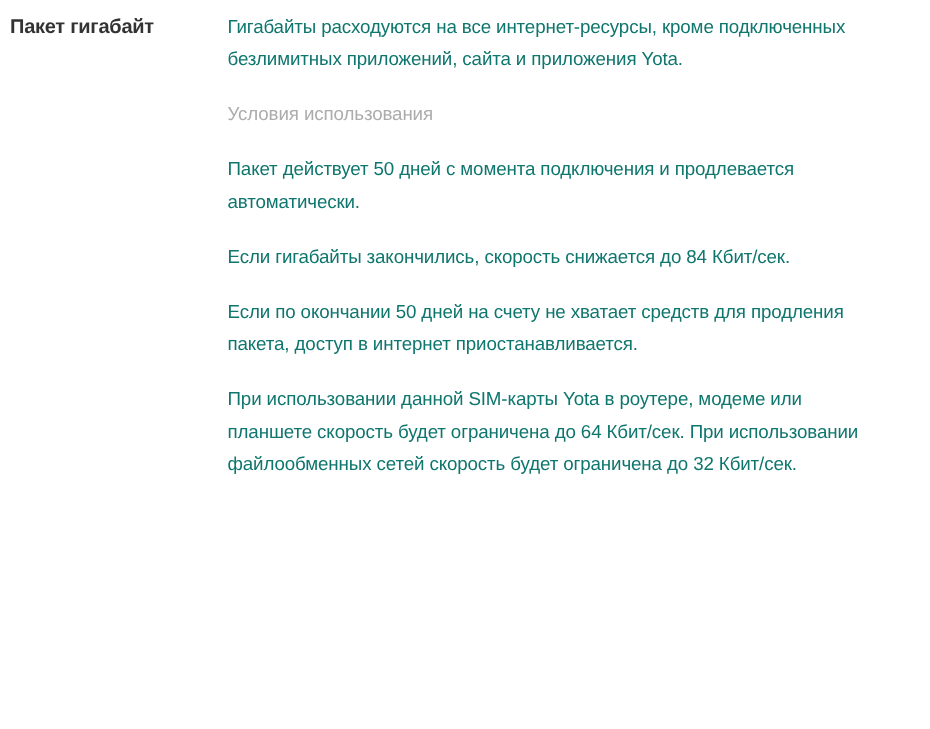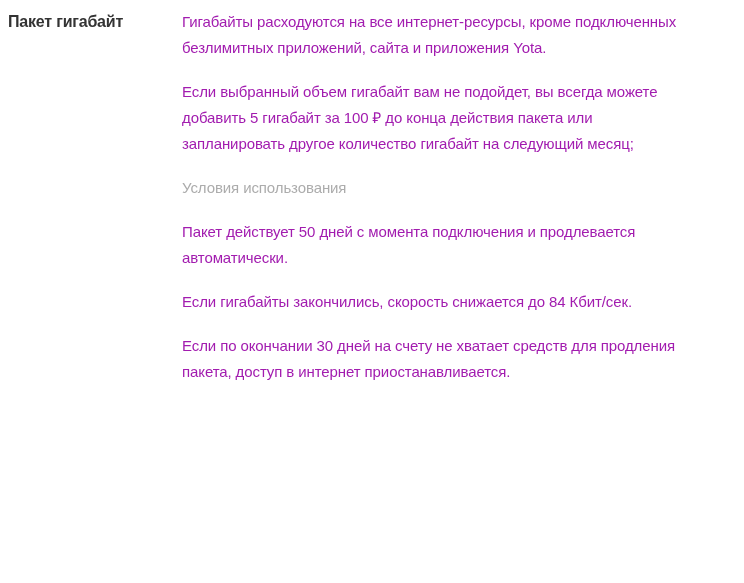--- a/index.html
+++ b/index.html
@@ -30,37 +30,37 @@
     line-height: 26px;
     letter-spacing: -0.2px;
   }
   .right-col {
     flex: 0 0 508px;
     width: 508px;
   }
   .para {
     font-size: 15px;
     line-height: 26px;
-    color: #a21caf;
+    color: #0f766e;
     margin-bottom: 18px;
     letter-spacing: -0.1px;
   }
   .para.muted {
     color: #acacac;
   }
   .para:last-child { margin-bottom: 0; }
 </style>
 </head>
 <body>
 
 <div class="container">
   <div class="left-col">
     <h2 class="section-title">Пакет гигабайт</h2>
   </div>
   <div class="right-col">
     <p class="para">Гигабайты расходуются на все интернет-ресурсы, кроме подключенных безлимитных приложений, сайта и приложения Yota.</p>
-    <p class="para">Если выбранный объем гигабайт вам не подойдет, вы всегда можете добавить 5 гигабайт за 100 ₽ до конца действия пакета или запланировать другое количество гигабайт на следующий месяц;</p>
     <p class="para muted">Условия использования</p>
     <p class="para">Пакет действует 50 дней с момента подключения и продлевается автоматически.</p>
     <p class="para">Если гигабайты закончились, скорость снижается до 84 Кбит/сек.</p>
-    <p class="para">Если по окончании 30 дней на счету не хватает средств для продления пакета, доступ в интернет приостанавливается.</p>
+    <p class="para">Если по окончании 50 дней на счету не хватает средств для продления пакета, доступ в интернет приостанавливается.</p>
+    <p class="para">При использовании данной SIM-карты Yota в роутере, модеме или планшете скорость будет ограничена до 64 Кбит/сек. При использовании файлообменных сетей скорость будет ограничена до 32 Кбит/сек.</p>
   </div>
 </div>
 
 </body></html>

